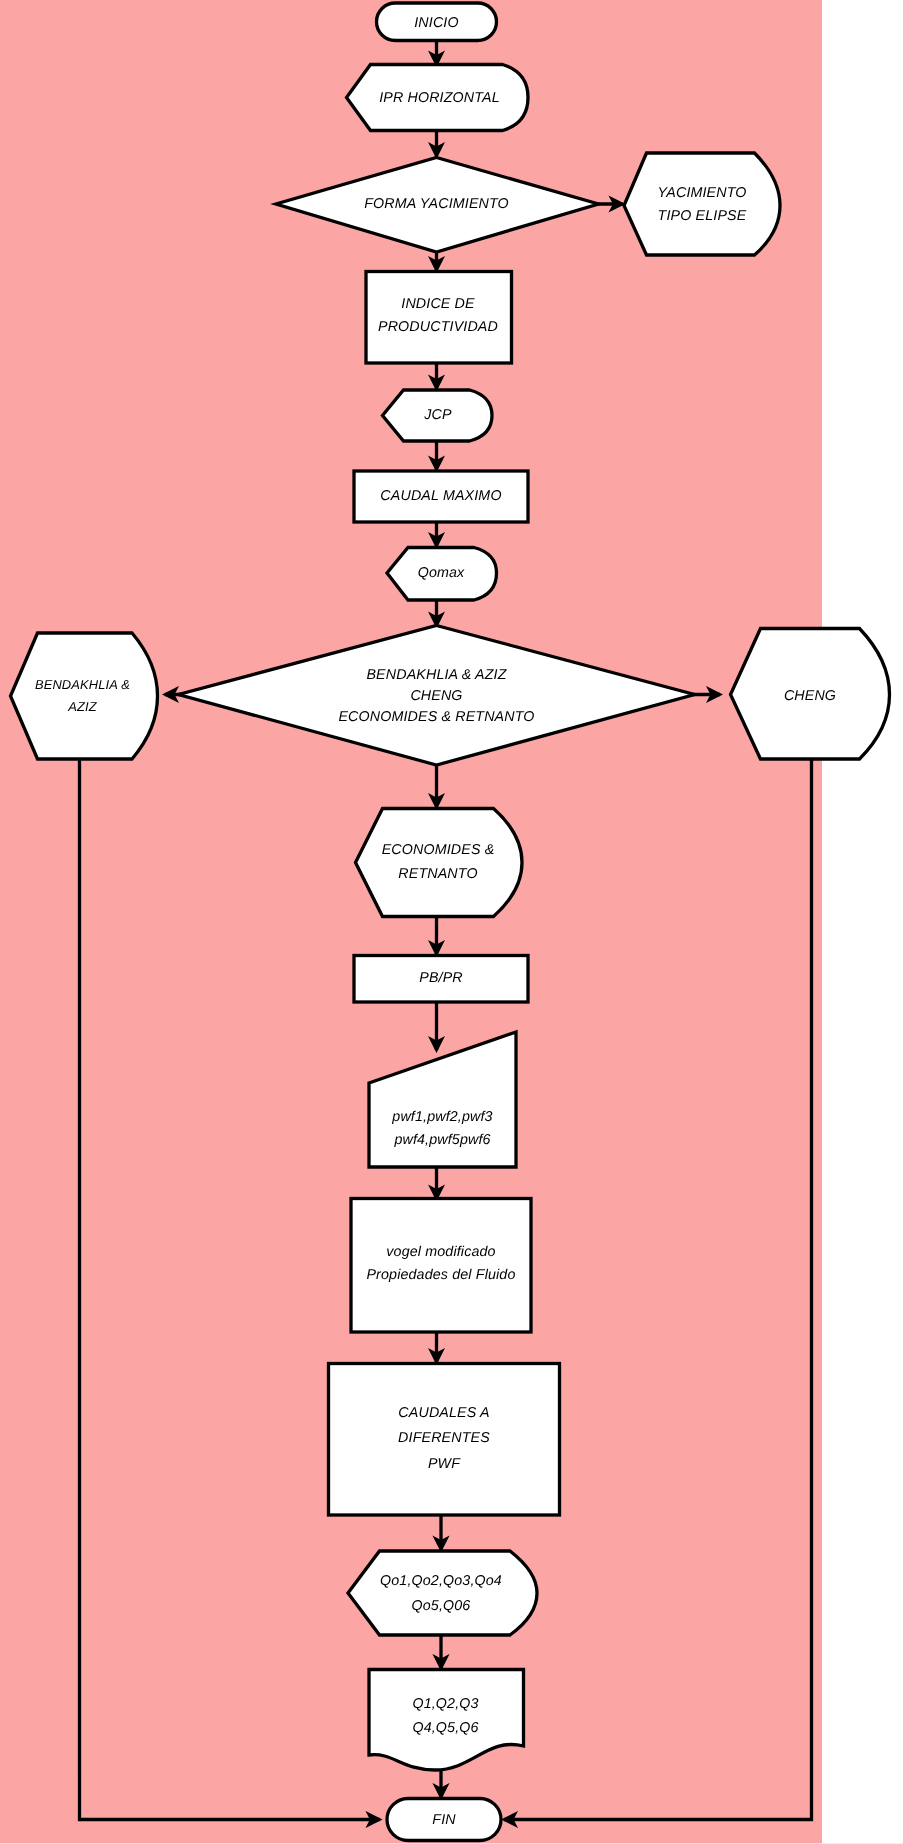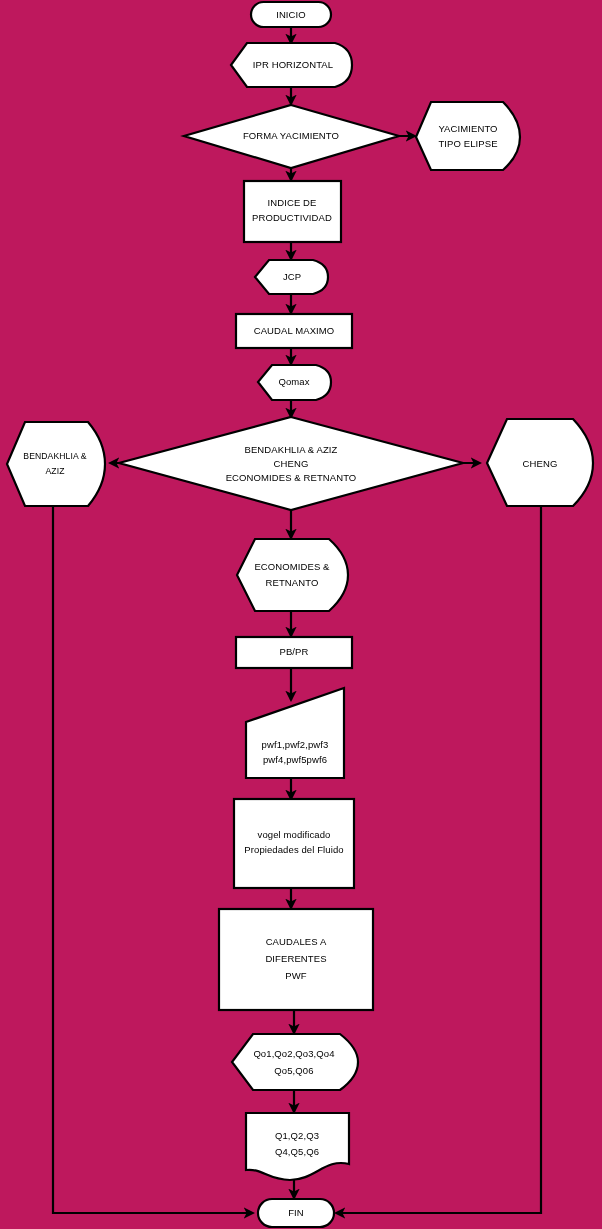--- a/index.html
+++ b/index.html
@@ -2,24 +2,25 @@
 <html><head>
 <meta charset="utf-8">
 <style>
   html, body {
     margin: 0;
     padding: 0;
     background: #ffffff;
   }
   #flowchart-root {
     position: relative;
-    width: 602px;
+    width: 548px;
     height: 1229px;
-    background: #be185d;
+    background: #fca5a5;
     font-family: "Liberation Sans", sans-serif;
+    font-style: italic;
   }
   svg#flow-svg {
     display: block;
     width: 602px;
     height: 1229px;
   }
   .shape-outline {
     fill: #ffffff;
     stroke: #000000;
     stroke-width: 2.2;

